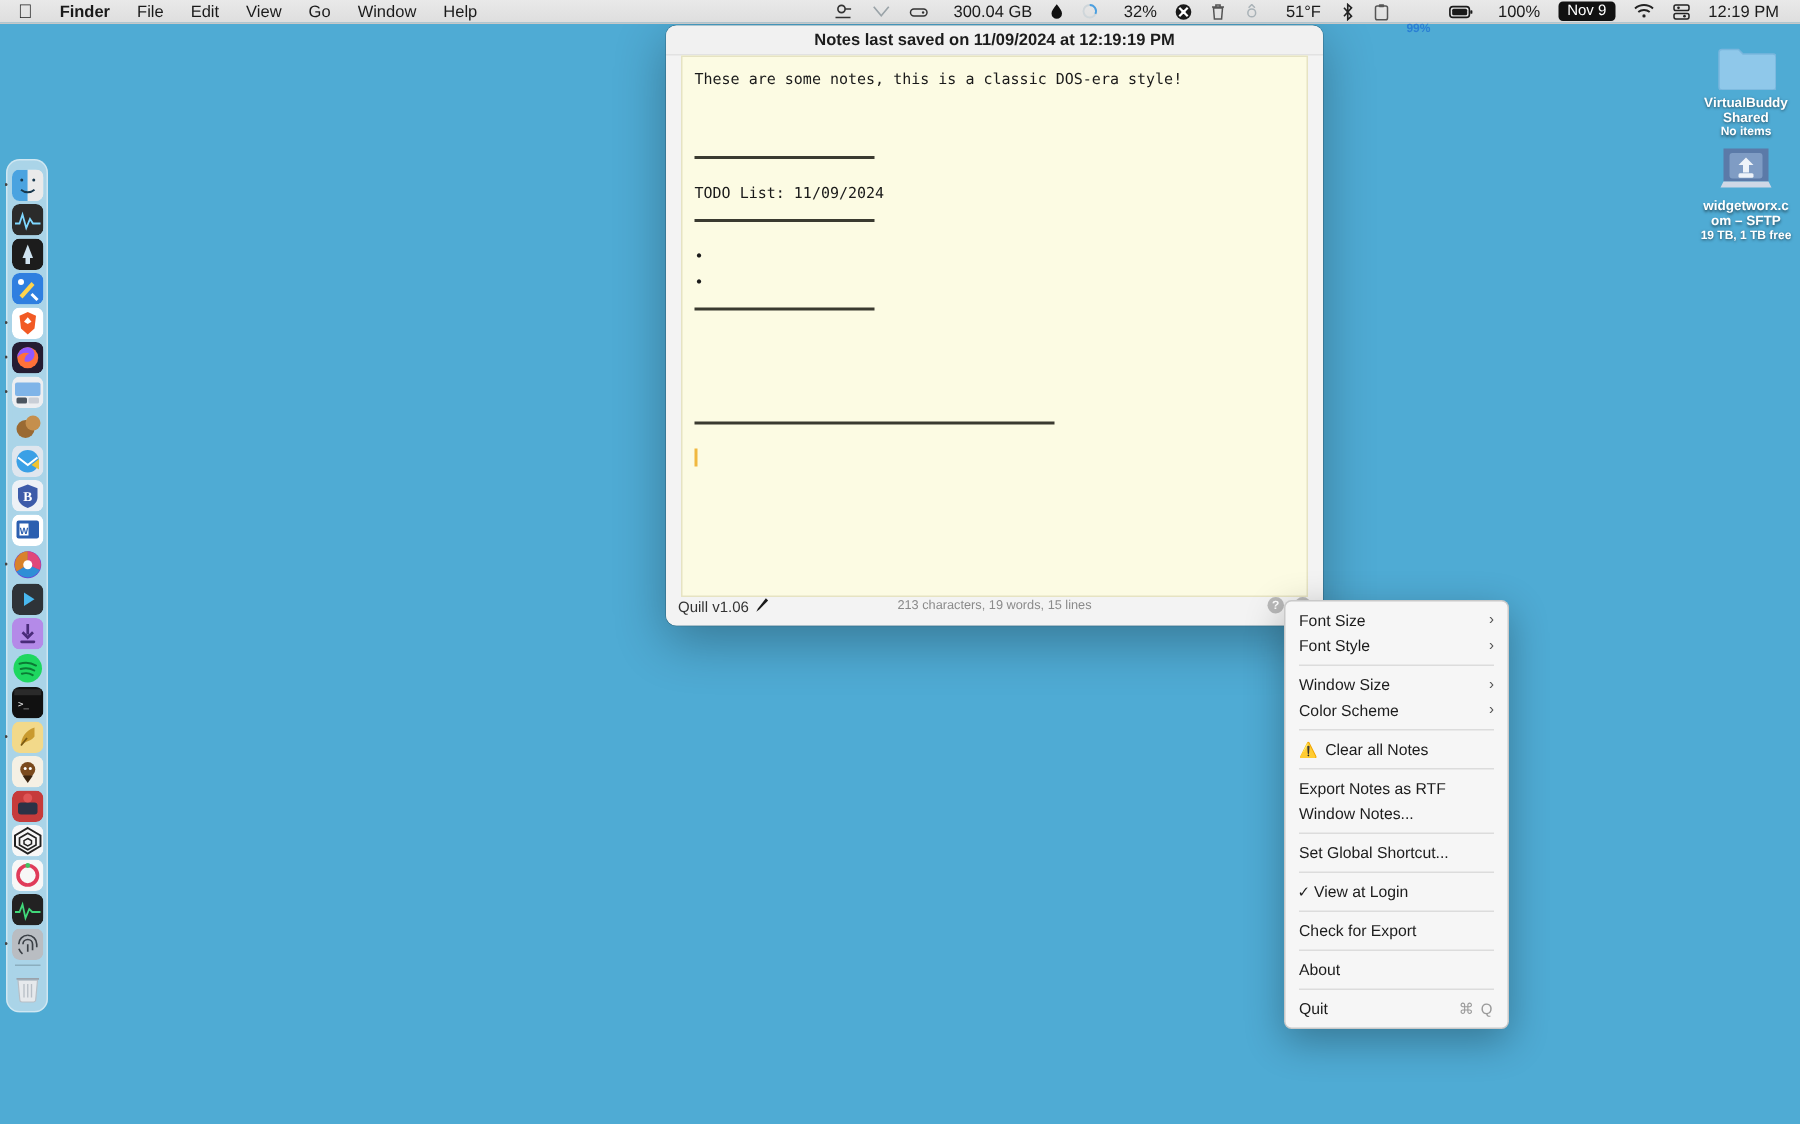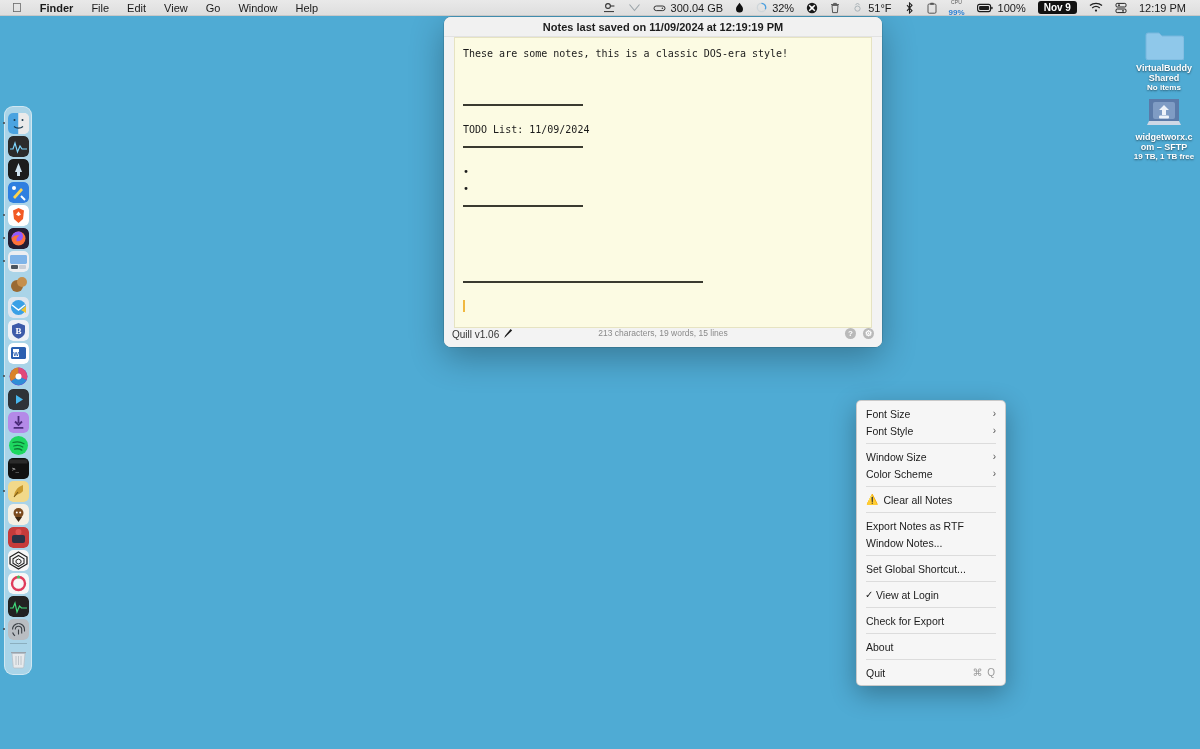--- a/index.html
+++ b/index.html
@@ -17,25 +17,25 @@
     background:linear-gradient(180deg,#e9e9e9 0%, #dedede 100%);
     display:flex; align-items:center;
     font-size:11px; color:#1a1a1a;
     border-bottom:1px solid #c8c8c8;
     z-index:50;
   }
   #menubar .apple{ padding:0 9px 0 12px; font-size:13px; line-height:1; }
   .mb-item{ padding:0 9px; line-height:16px; white-space:nowrap; }
   .mb-item.bold{ font-weight:bold; }
   #menubar .right{ margin-left:auto; display:flex; align-items:center; padding-right:8px; gap:0px; }
-  .mb-stat{ display:flex; align-items:center; padding:0 6px; line-height:16px; white-space:nowrap; gap:5px; font-size:11px; }
+  .mb-stat{ display:flex; align-items:center; padding:0 6px; line-height:16px; white-space:nowrap; gap:17px; font-size:11px; }
   .mb-stat svg{ display:block; }
   .date-pill{
     background:#111; color:#fff; border-radius:3px;
-    padding:1px 6px; font-size:10px; font-weight:bold; line-height:11px;
+    padding:1px 6px; font-size:10px; font-weight:normal; line-height:11px;
   }
   .cpu-box{ display:flex; flex-direction:column; align-items:center; line-height:6px; }
   .cpu-box .cl{ font-size:5px; color:#555; letter-spacing:.2px; }
   .cpu-box .cv{ font-size:8px; color:#2a7fd4; font-weight:bold; }
 
   
   #dock{
     position:absolute; left:4px; top:106px;
     width:28px; padding:5px 3px;
     background:rgba(245,246,247,.55);
@@ -60,21 +60,21 @@
     position:absolute; width:76px; text-align:center;
     color:#fff; font-size:9px; line-height:10px; font-weight:bold;
     text-shadow:0 1px 2px rgba(0,0,0,.55);
     z-index:10;
   }
   .desk-icon .glyph{ height:34px; display:flex; align-items:flex-end; justify-content:center; margin-bottom:3px; }
   .desk-icon .sub{ font-size:8px; }
 
   
   #notes-window{
-    position:absolute; left:444px; top:17px; width:438px; height:330px;
+    position:absolute; left:444px; top:17px; width:438px; height:400px;
     border-radius:7px;
     background:#f3f3f3;
     box-shadow:0 10px 34px rgba(0,0,0,.30), 0 0 0 .5px rgba(0,0,0,.22);
     overflow:hidden;
     z-index:30;
     display:flex; flex-direction:column;
   }
   #notes-titlebar{
     height:20px; flex:none;
     background:#f1f1f1;

